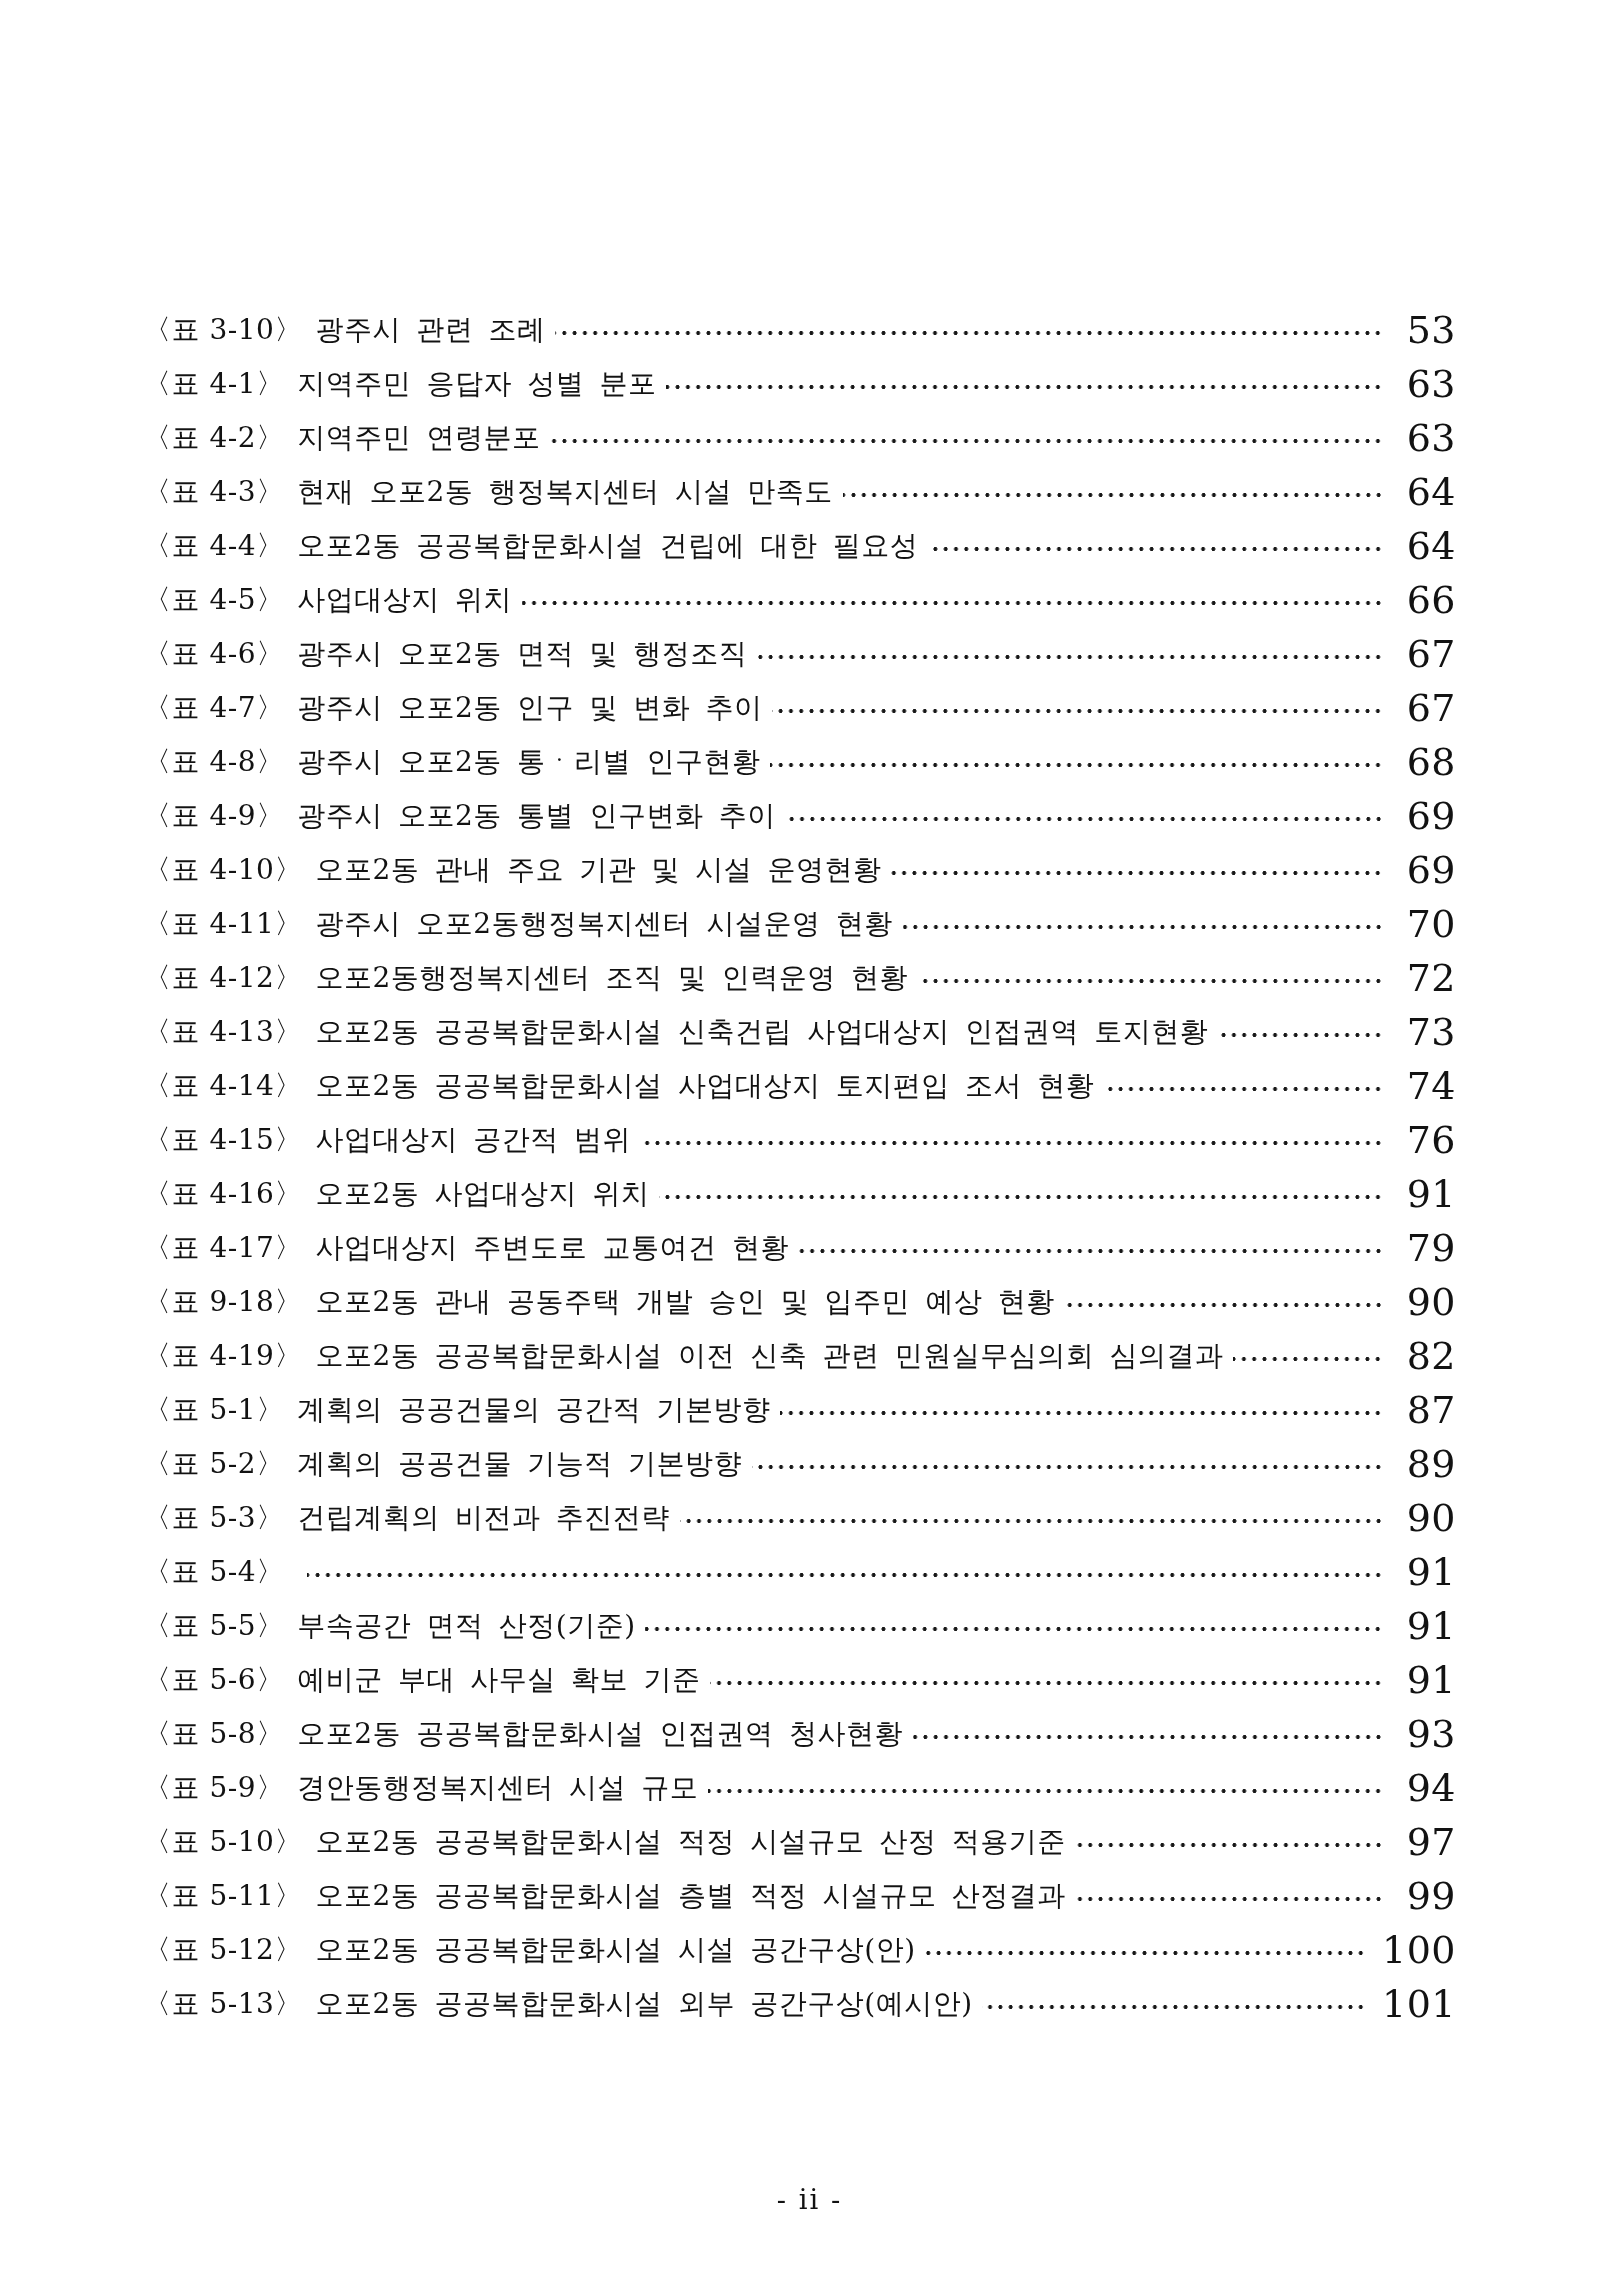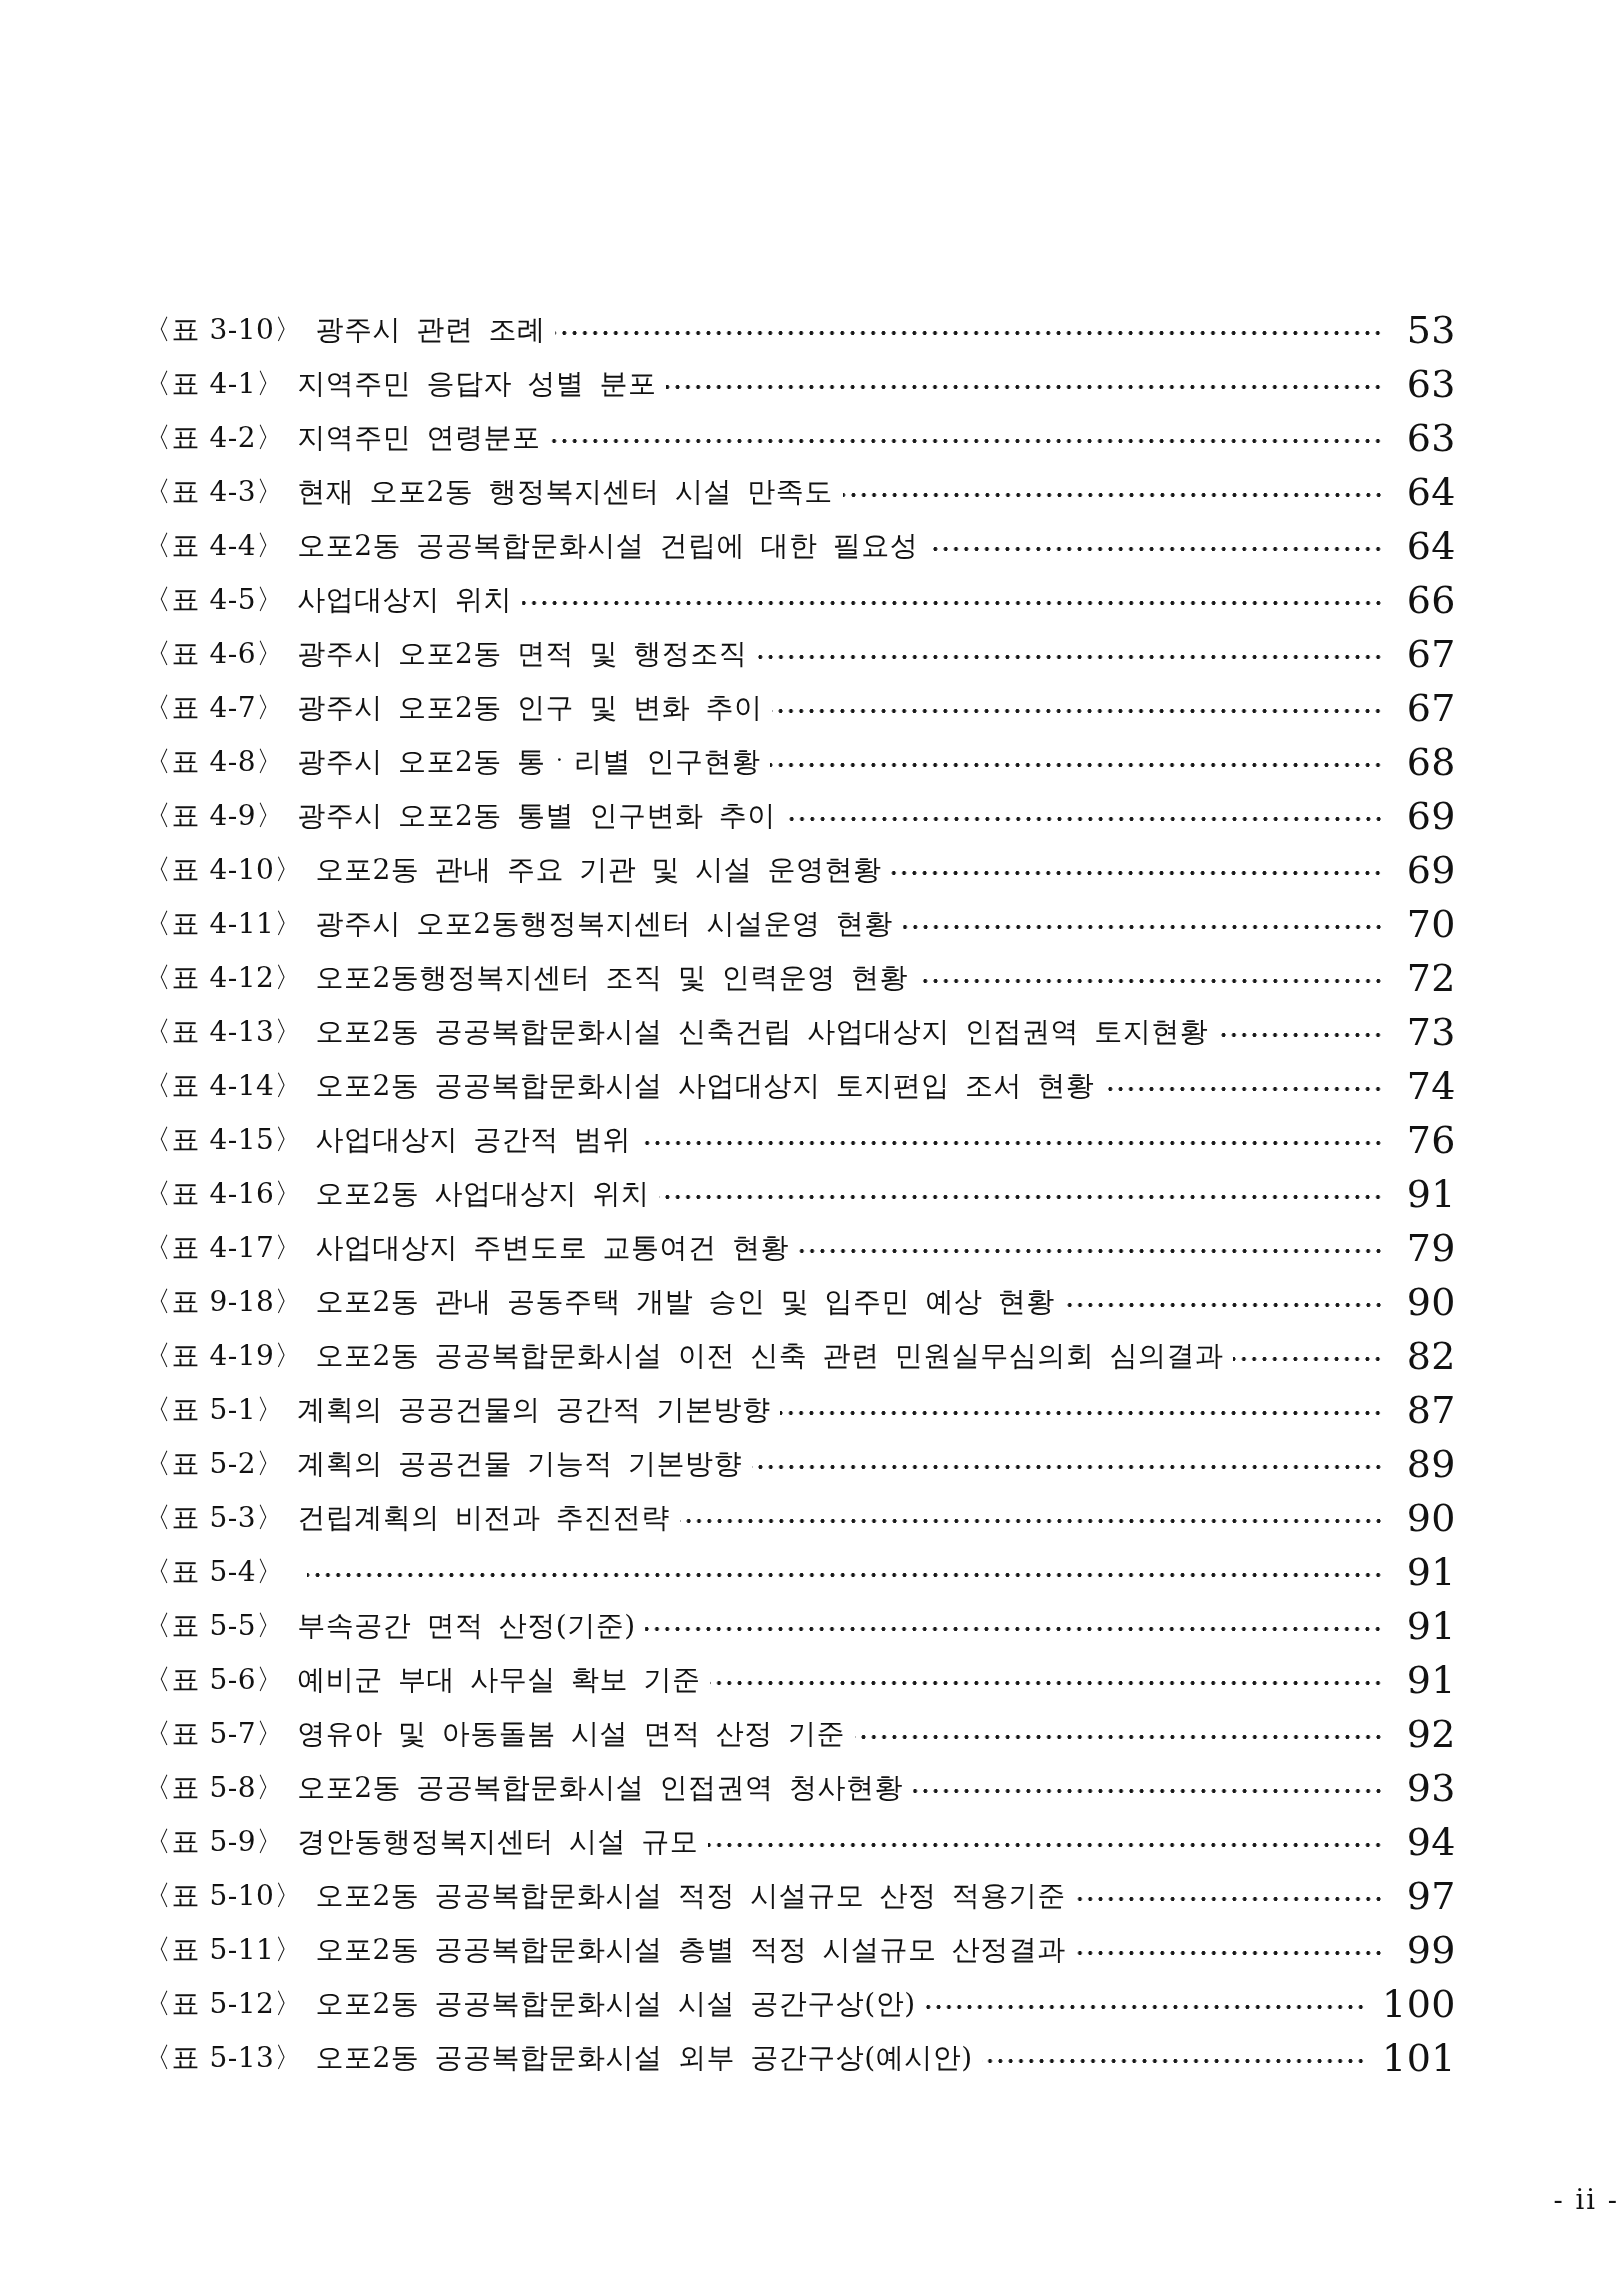--- a/index.html
+++ b/index.html
@@ -52,21 +52,21 @@
     min-width: 57px;
     text-align: right;
     font-size: 38px;
     letter-spacing: 0.5px;
   }
   .footer {
     position: absolute;
     left: 0;
     right: 0;
     top: 2184px;
-    text-align: right;
+    text-align: center;
     font-size: 27.4px;
     letter-spacing: 2px;
   }
 </style>
 </head>
 <body>
 
 <div class="page">
   <div class="toc" id="toc">
   <div class="row">
@@ -243,26 +243,20 @@
     <span class="pg">91</span>
   </div>
 
   <div class="row">
     <span class="lab">〈표 5-6〉</span>
     <span class="tit">예비군 부대 사무실 확보 기준</span>
     <span class="leader"></span>
     <span class="pg">91</span>
   </div>
 
-  <div class="row">
-    <span class="lab">〈표 5-7〉</span>
-    <span class="tit">영유아 및 아동돌봄 시설 면적 산정 기준</span>
-    <span class="leader"></span>
-    <span class="pg">92</span>
-  </div>
 
   <div class="row">
     <span class="lab">〈표 5-8〉</span>
     <span class="tit">오포2동 공공복합문화시설 인접권역 청사현황</span>
     <span class="leader"></span>
     <span class="pg">93</span>
   </div>
 
   <div class="row">
     <span class="lab">〈표 5-9〉</span>

